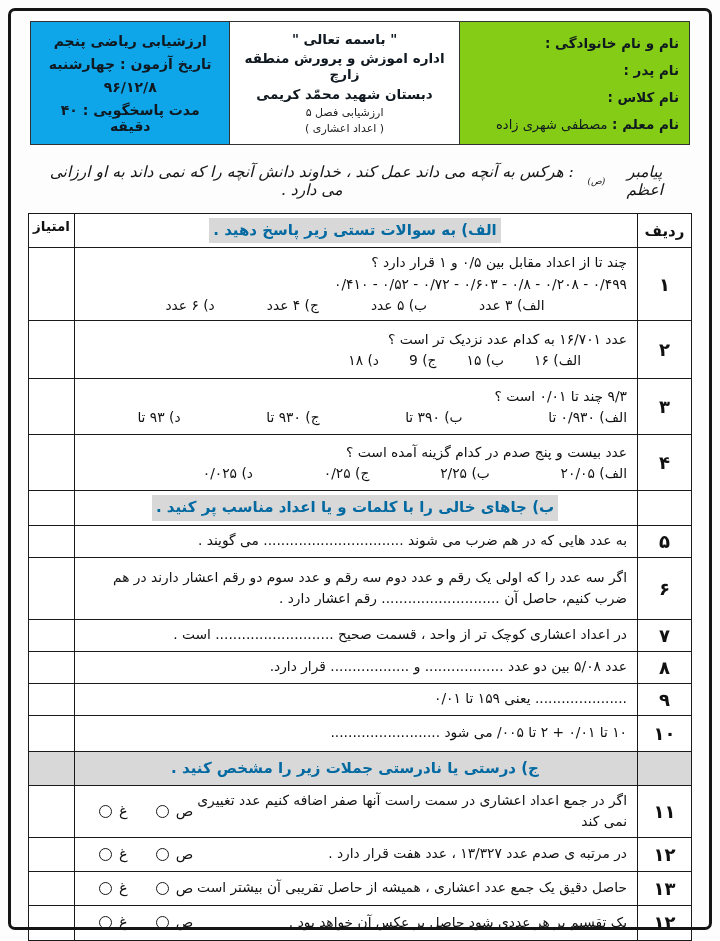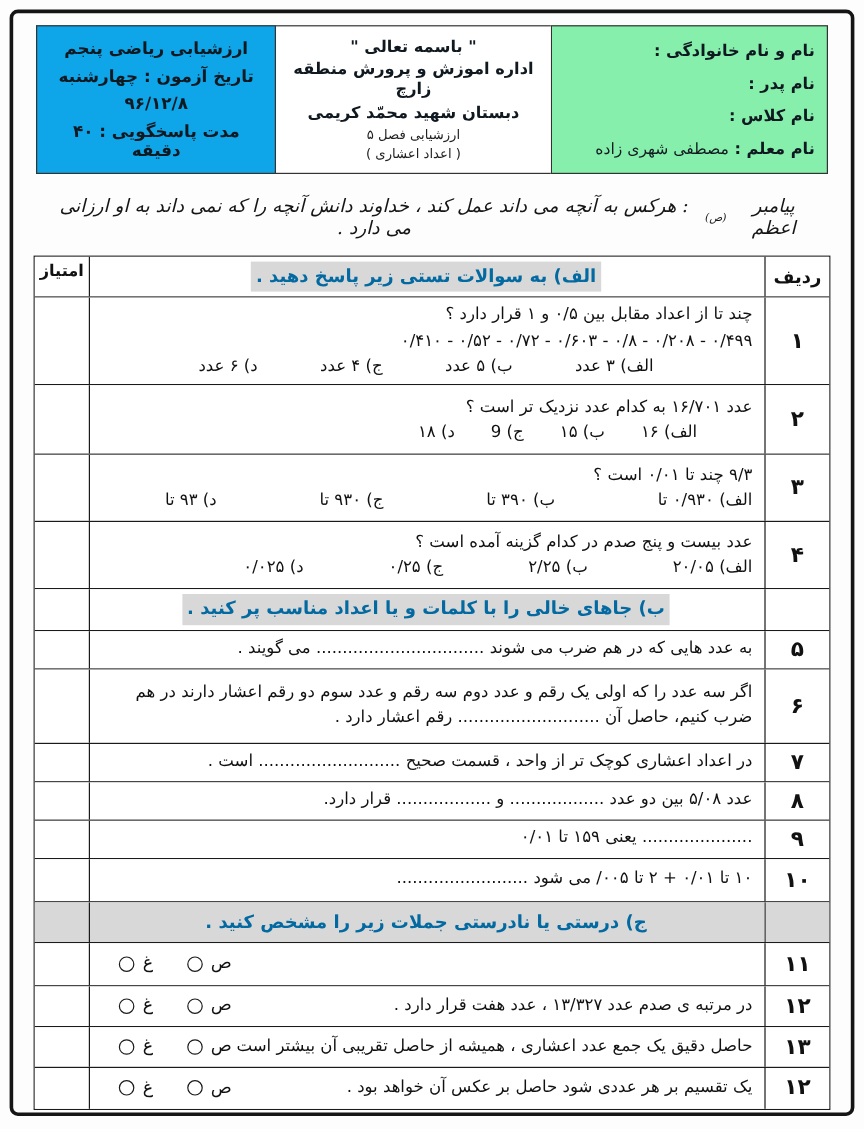--- a/index.html
+++ b/index.html
@@ -11,21 +11,21 @@
   }
   .frame {
     position:absolute; top:8px; left:8px; right:8px; bottom:11px;
     border:3px solid #151515; border-radius:7px; pointer-events:none;
   }
   
   .hdr {
     display:flex; direction:rtl; margin:21px 30px 0 30px; height:124px;
   }
   .hdr-cell { border:1.6px solid #333; padding:7px 10px; }
-  .hdr-right { width:232px; background:#86efac; display:flex; flex-direction:column; justify-content:space-around; }
+  .hdr-right { width:232px; background:#84cc16; display:flex; flex-direction:column; justify-content:space-around; }
   .hdr-mid   { width:229px; background:#fff; text-align:center; display:flex; flex-direction:column; justify-content:space-around; border-right:none; border-left:none; }
   .hdr-left  { width:201px; background:#0ea5e9; text-align:center; display:flex; flex-direction:column; justify-content:space-around; }
   .hdr-line { font-size:13.5px; font-weight:bold; color:#101820; }
   .hdr-line .val { font-weight:normal; font-size:13px; }
   .hdr-mid .b { font-size:13.5px; font-weight:bold; color:#101820; }
   .hdr-mid .r { font-size:11px; font-weight:normal; color:#222; }
   .hdr-left .hdr-line { font-size:14px; }
   
   .hadith {
     margin:14px 40px 0 40px; text-align:center; font-family:"DejaVu Serif", serif;
@@ -220,20 +220,21 @@
       <div class="c-body sec-inline">
         <div><span>ج) درستی یا نادرستی جملات زیر را مشخص کنید .</span></div>
       </div>
       <div class="c-score"></div>
     </div>
 
     <div class="qrow h36">
       <div class="c-radif">۱۱</div>
       <div class="c-body">
         <div class="tfline">
+          <span>اگر در جمع اعداد اعشاری در سمت راست آنها صفر اضافه کنیم عدد تغییری نمی کند</span>
           <span class="tfgroup">
             <span class="tfpair">
                 <span>ص</span>
                 <span class="circ"></span>
               </span>
             <span class="tfpair">
                 <span>غ</span>
                 <span class="circ"></span>
               </span>
           </span>

